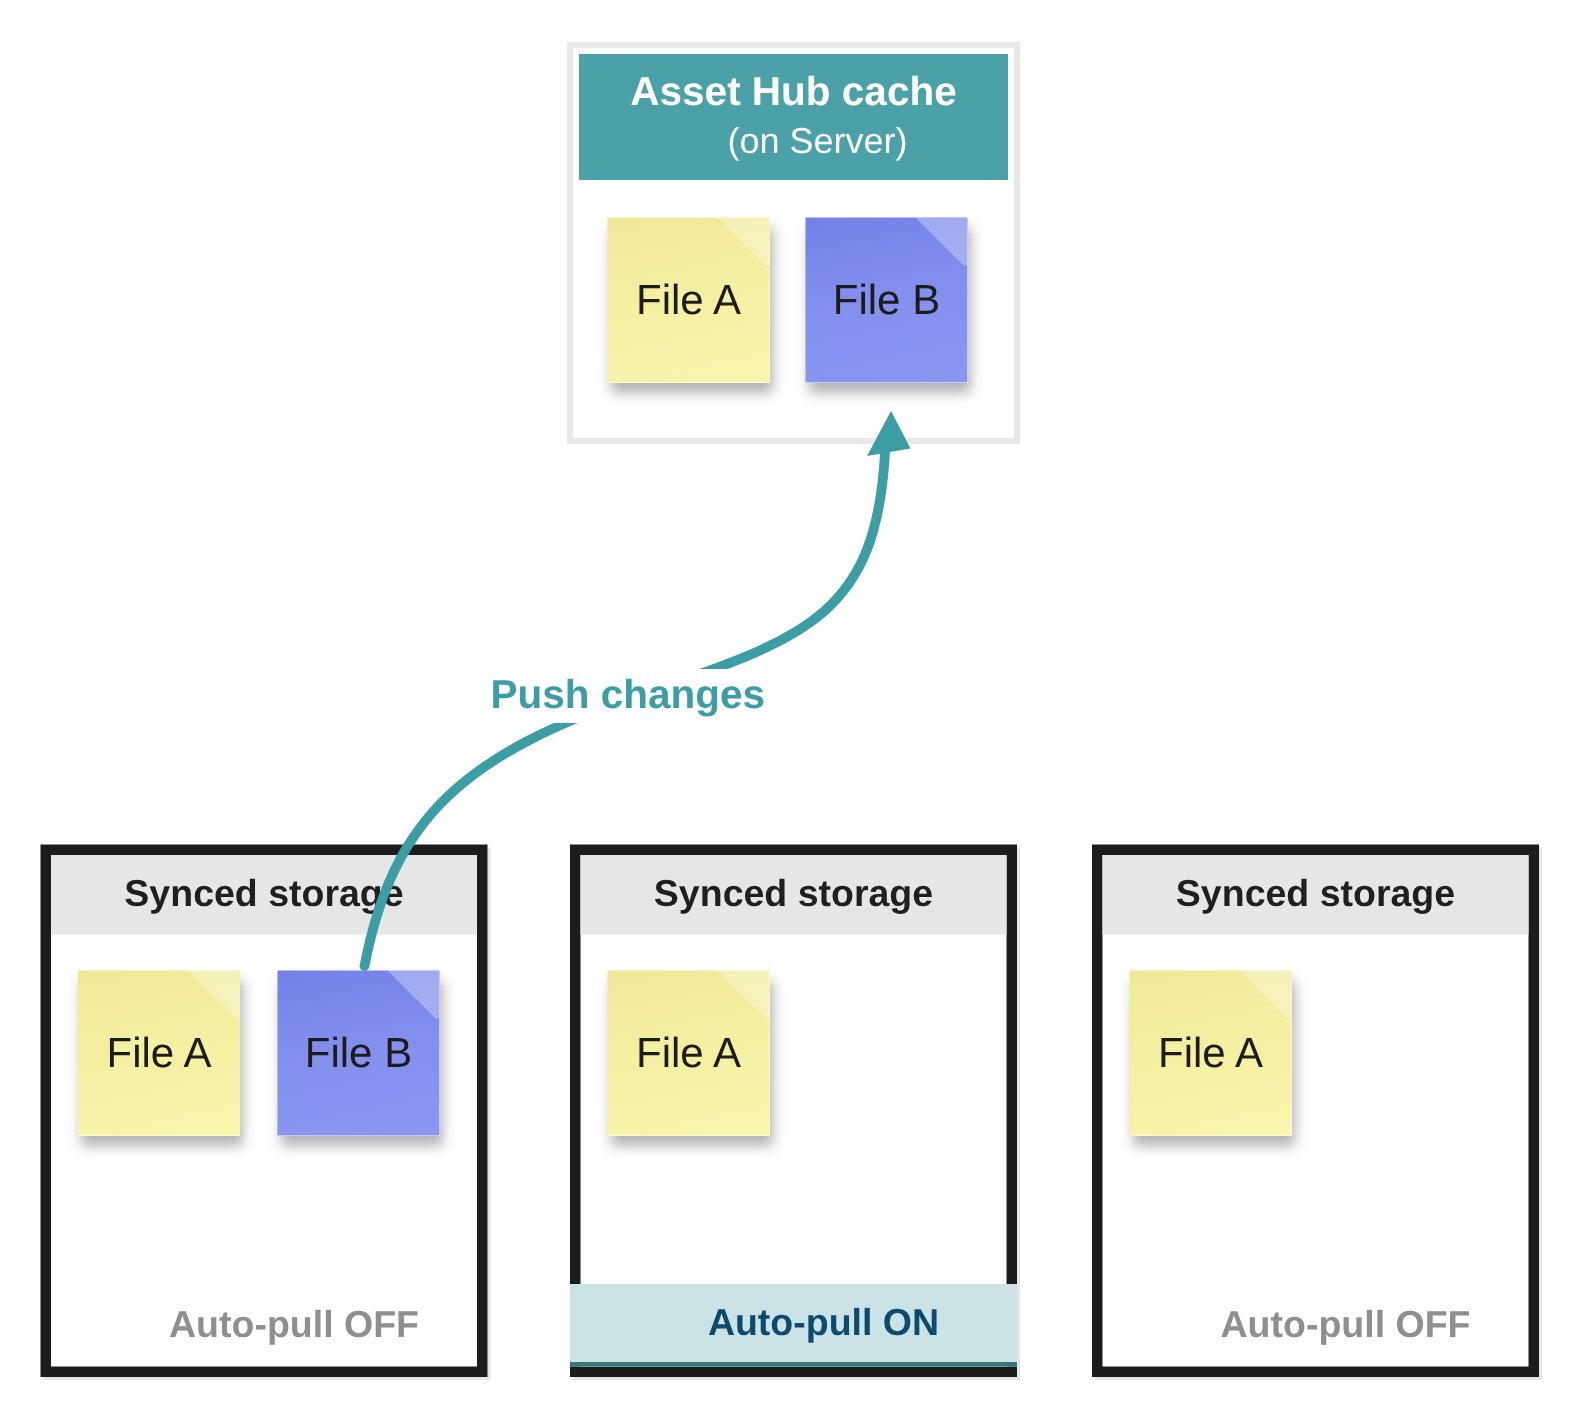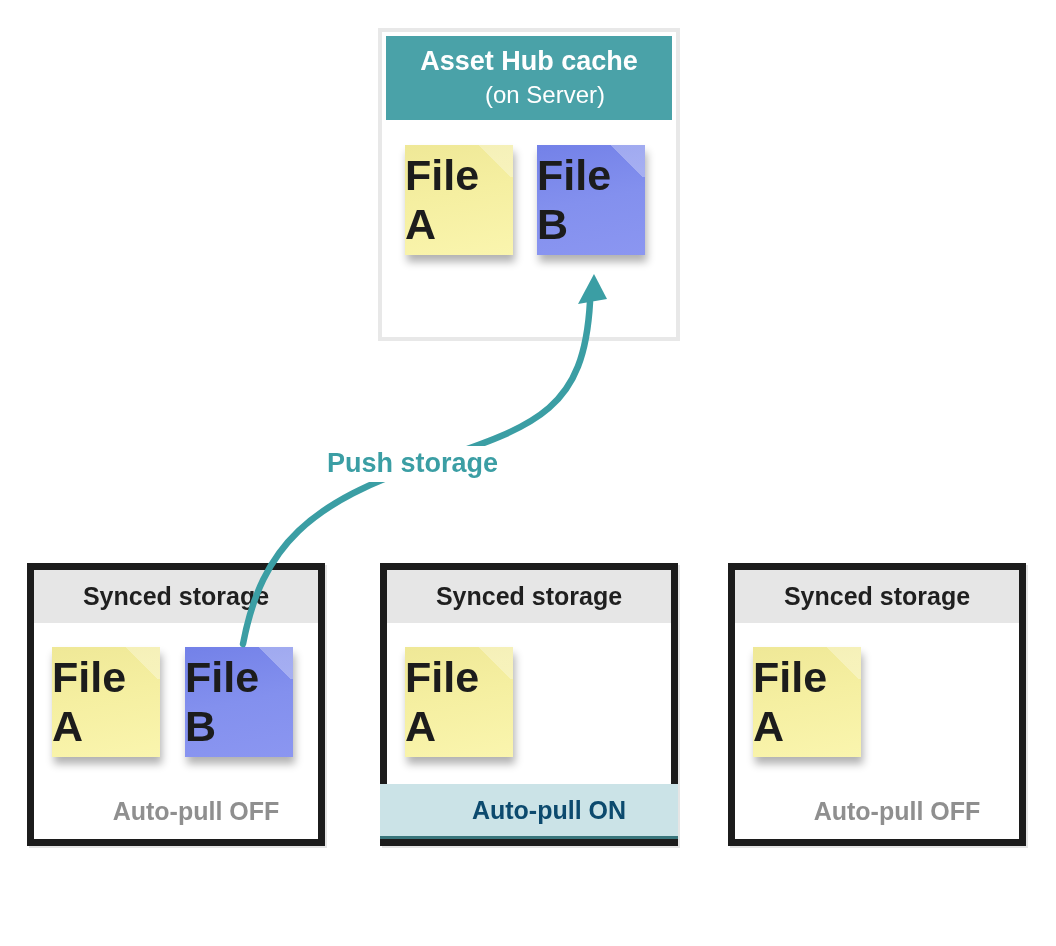--- a/index.html
+++ b/index.html
@@ -10,21 +10,21 @@
     background: #ffffff;
     overflow: hidden;
     font-family: "Liberation Sans", sans-serif;
     color: #1c1c1c;
   }
 
   
   .hub {
     position: absolute;
     left: 378px; top: 28px;
-    width: 302px; height: 313px;
+    width: 302px; height: 268px;
     background: #ffffff;
     border: 4px solid #e8e8e8;
     box-sizing: border-box;
   }
   .hub-header {
     margin: 4px;
     height: 84px;
     background: #4aa2a8;
     color: #ffffff;
     text-align: center;
@@ -32,42 +32,41 @@
     box-sizing: border-box;
   }
   .hub-title   { font-size: 27px; font-weight: bold; line-height: 36px; }
   .hub-subtitle{ font-size: 24px; line-height: 32px; margin-left: 32px; }
 
   
   .sticky {
     position: absolute;
     width: 108px; height: 110px;
     display: flex; align-items: center; justify-content: center;
-    font-size: 43px;
+    font-size: 28px;
     color: #1c1c1c;
     box-shadow: 2px 7px 8px rgba(0,0,0,0.30);
-    font-weight: bold;
   }
   .sticky::after {
     content: "";
     position: absolute; top: 0; right: 0;
     width: 38px; height: 32px;
     background: linear-gradient(225deg, rgba(255,255,255,0.30) 49%, rgba(255,255,255,0) 50%);
   }
   .sticky.yellow { background: linear-gradient(168deg, #efe897 0%, #f5efa1 45%, #faf5ae 100%); }
   .sticky.blue   { background: linear-gradient(168deg, #7381e8 0%, #8390ee 50%, #8b96f1 100%); justify-content: center; }
 
   .hub .sticky.pos-a { left: 23px;  top: 113px; }
   .hub .sticky.pos-b { left: 155px; top: 113px; }
 
   
   .storage {
     position: absolute;
     top: 563px;
-    width: 298px; height: 283px;
+    width: 298px; height: 355px;
     background: #ffffff;
     border: 7px solid #1c1c1c;
     box-sizing: border-box;
     box-shadow: 2px 2px 0 rgba(0,0,0,0.10);
   }
   .storage.s0 { left: 27px; }
   .storage.s1 { left: 380px; }
   .storage.s2 { left: 728px; }
 
   .storage-header {
@@ -155,15 +154,15 @@
       <span>File A</span>
     </div>
     <div class="storage-footer off">Auto-pull OFF</div>
   </div>
 
   <svg class="arrow-overlay" viewBox="0 0 1056 946" xmlns="http://www.w3.org/2000/svg">
     <path d="M 243 644 C 262 545, 310 502, 430 462 C 540 425, 584 408, 590 302" fill="none" stroke="#3B9EA4" stroke-width="6.5" stroke-linecap="round"></path>
     <polygon points="594,274 578,304 607,299" fill="#3B9EA4"></polygon>
   </svg>
 
-  <div class="arrow-label">Push storage</div>
+  <div class="arrow-label">Push changes</div>
 
 </div>
 
 </body></html>

